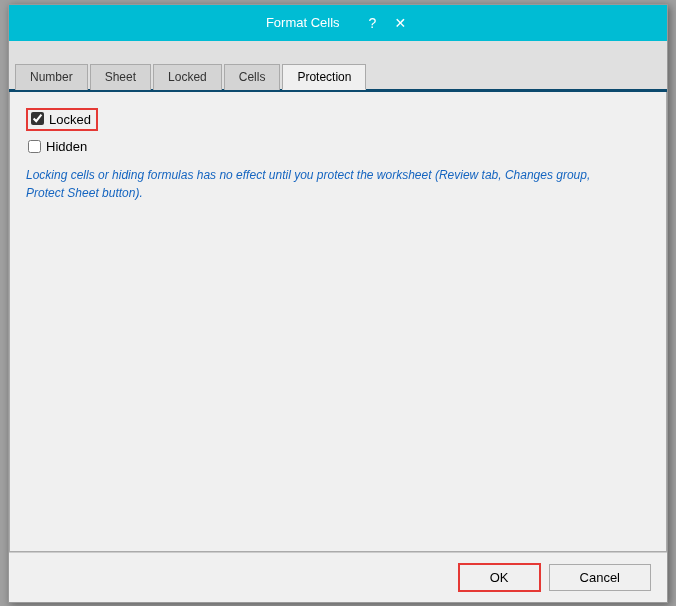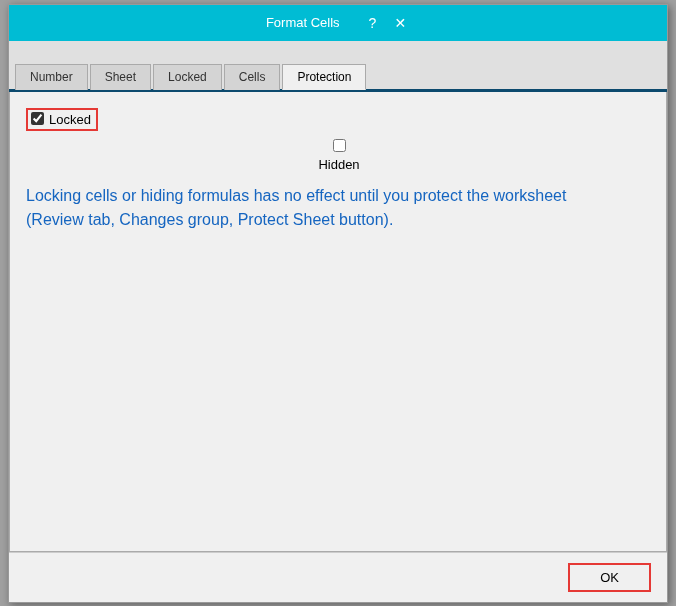--- a/index.html
+++ b/index.html
@@ -123,34 +123,34 @@
       font-size: 13px;
       color: #000;
     }
 
     .checkbox-row-plain {
       display: flex;
       align-items: center;
       margin-bottom: 12px;
       gap: 5px;
       padding-left: 2px;
-      flex-direction: column;
     }
 
     .checkbox-row-plain input[type="checkbox"] {
       width: 13px;
       height: 13px;
       cursor: pointer;
     }
 
     .info-text {
-      font-size: 16px;
+      font-size: 12px;
       color: #1565c0;
       line-height: 1.5;
       max-width: 600px;
+      font-style: italic;
     }
 
     
     .footer {
       display: flex;
       justify-content: flex-end;
       align-items: center;
       padding: 10px 16px;
       background: #f0f0f0;
       border-top: 1px solid #ccc;
@@ -205,14 +205,15 @@
     <div class="checkbox-row-plain">
       <input type="checkbox" style="">
       <span class="checkbox-label">Hidden</span>
     </div>
 
     <p class="info-text">Locking cells or hiding formulas has no effect until you protect the worksheet (Review tab, Changes group, Protect Sheet button).</p>
   </div>
 
   <div class="footer">
     <button class="btn btn-ok">OK</button>
+    <button class="btn">Cancel</button>
   </div>
 </div>
 
 </body></html>

